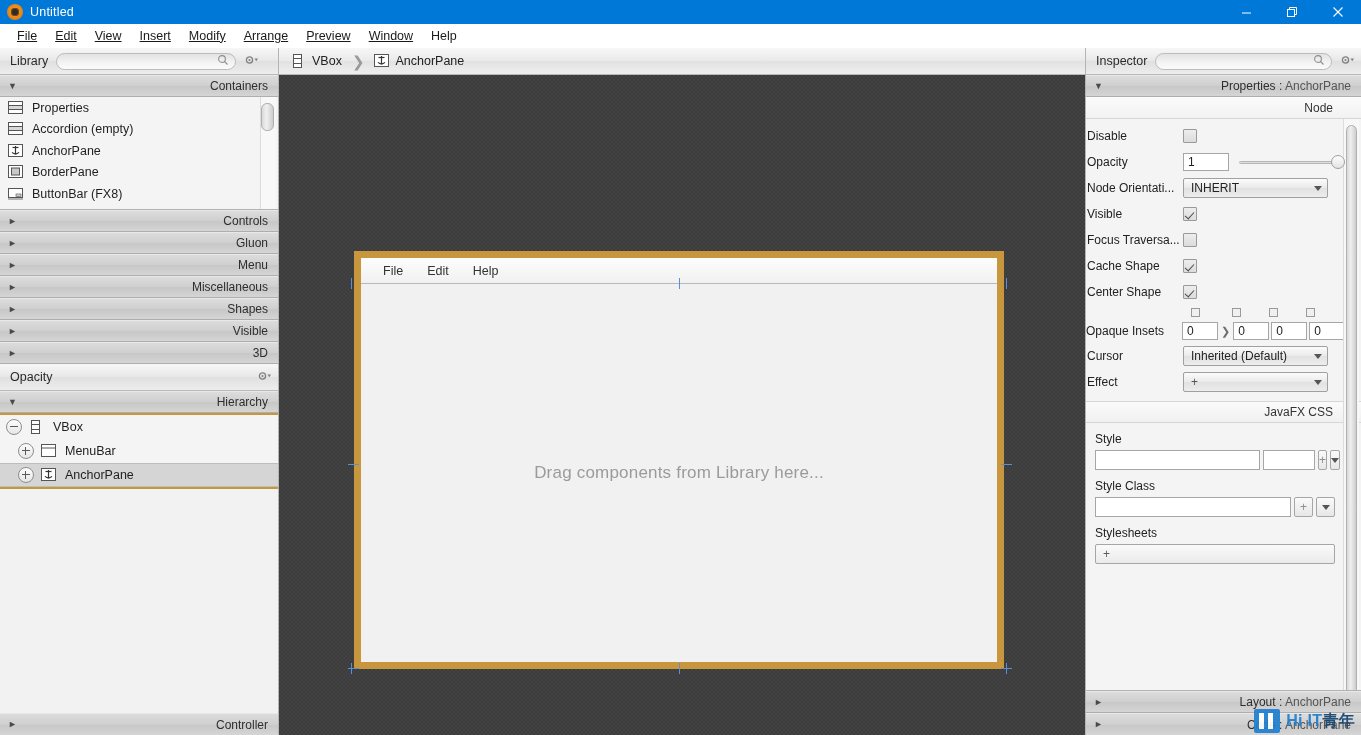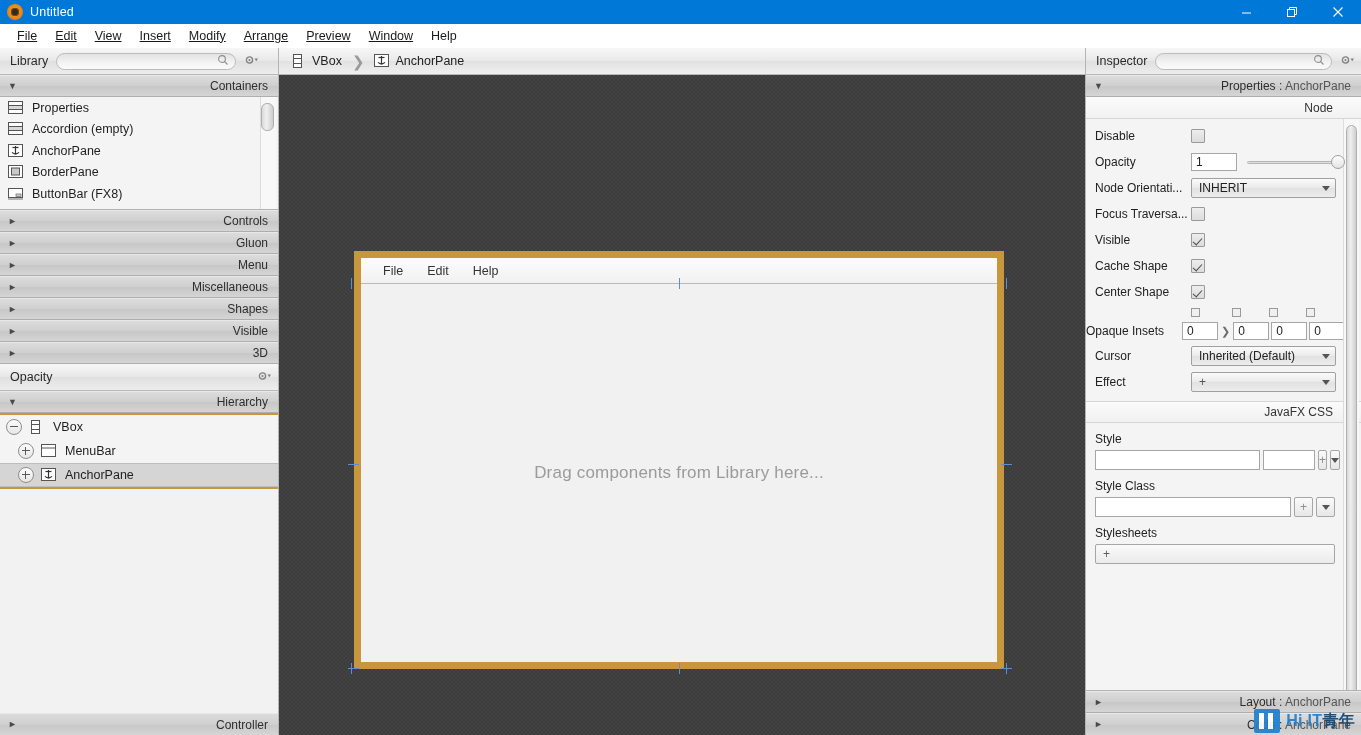--- a/index.html
+++ b/index.html
@@ -353,21 +353,21 @@
     padding-right: 28px;
     box-sizing: border-box;
     font-size: 12px;
     color: #333;
   }
   .prop-rows { padding-top: 4px; }
   .prop-row {
     height: 26px;
     display: flex;
     align-items: center;
-    padding-left: 9px;
+    padding-left: 1px;
     box-sizing: border-box;
   }
   .prop-label {
     width: 96px;
     font-size: 12px;
     color: #222;
     flex: 0 0 auto;
     white-space: nowrap;
     overflow: hidden;
   }
@@ -889,27 +889,27 @@
 
           <div class="prop-row">
             <span class="prop-label">Node Orientati...</span>
             <span class="combo">
               <span class="cval">INHERIT</span>
               <span class="caret"></span>
             </span>
           </div>
 
           <div class="prop-row">
+            <span class="prop-label">Visible</span>
+            <span class="cb checked"></span>
+          </div>
+
+          <div class="prop-row">
             <span class="prop-label">Focus Traversa...</span>
             <span class="cb"></span>
-          </div>
-
-          <div class="prop-row">
-            <span class="prop-label">Visible</span>
-            <span class="cb checked"></span>
           </div>
 
           <div class="prop-row">
             <span class="prop-label">Cache Shape</span>
             <span class="cb checked"></span>
           </div>
 
           <div class="prop-row">
             <span class="prop-label">Center Shape</span>
             <span class="cb checked"></span>

